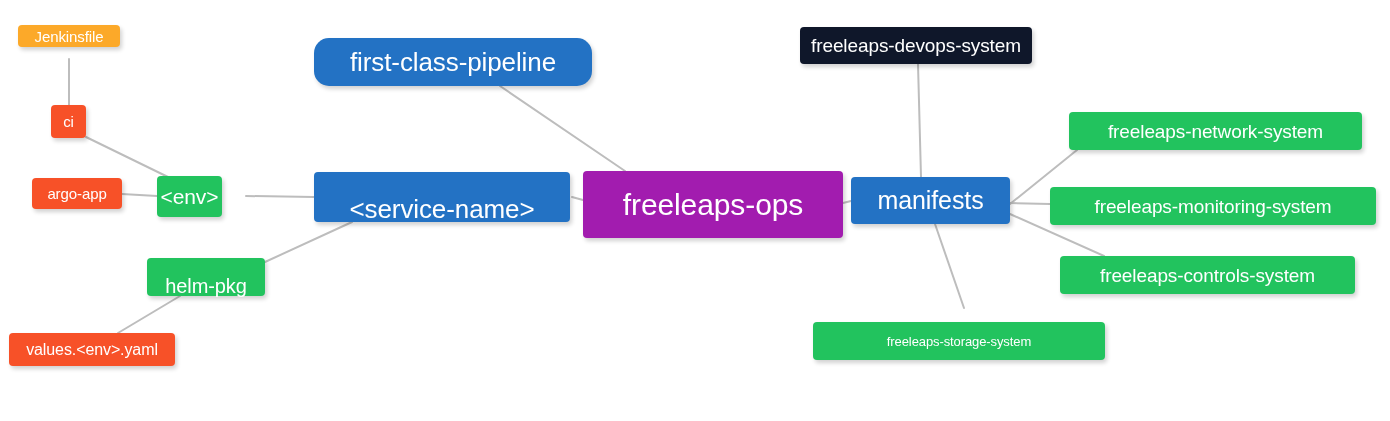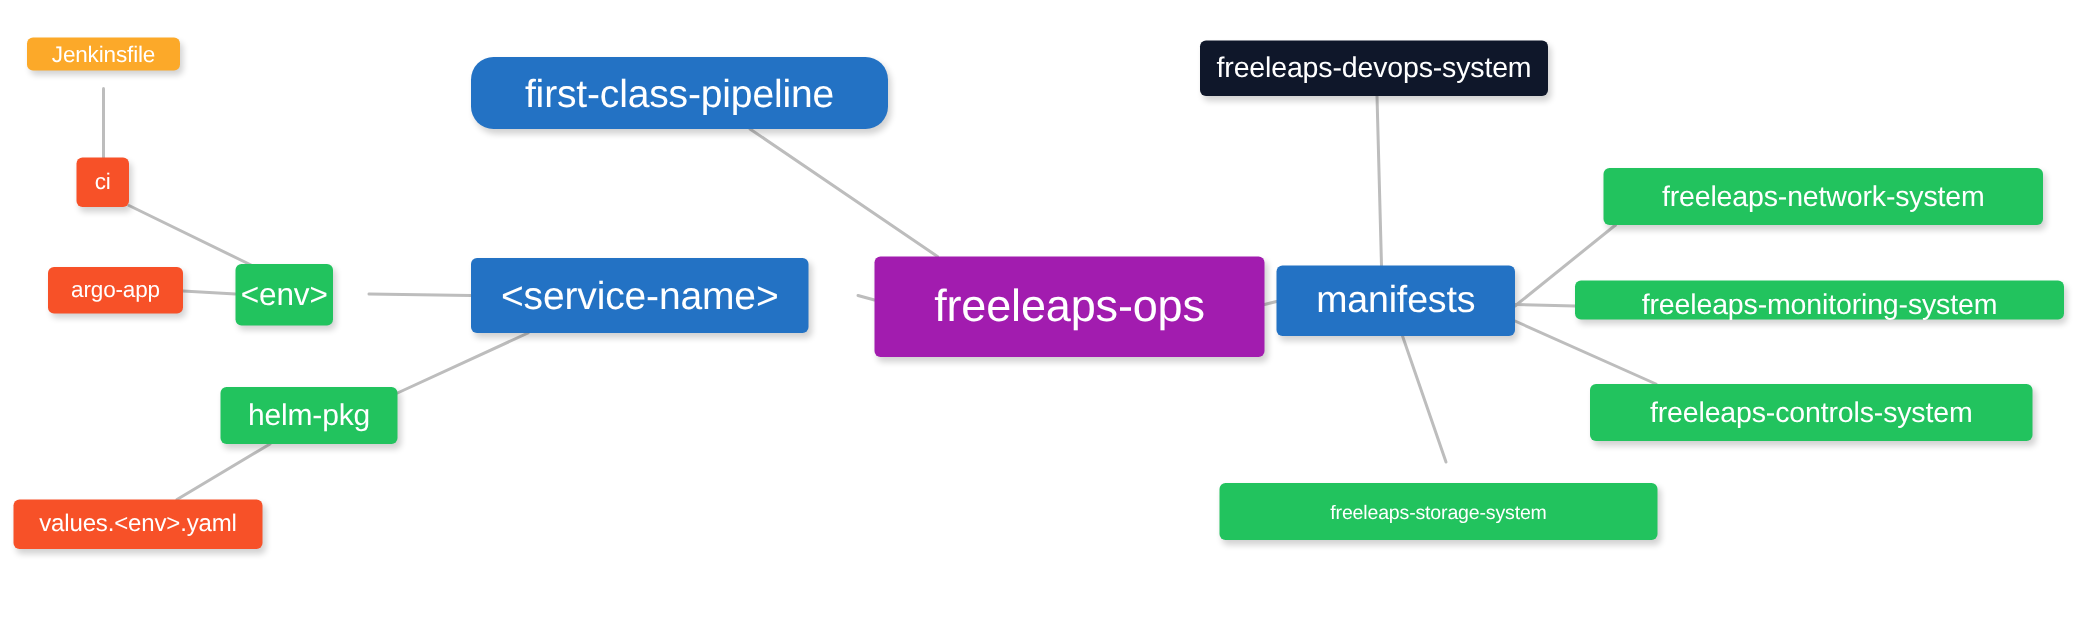--- a/index.html
+++ b/index.html
@@ -68,45 +68,45 @@
       </div>
       <div class="node" style="left: 51px; top: 105px; width: 35px; height: 33px; background: rgb(247, 81, 40); font-size: 15px;">
         <span class="node-label">ci</span>
       </div>
       <div class="node" style="left: 32px; top: 178px; width: 90px; height: 31px; background: rgb(247, 81, 40); font-size: 15px;">
         <span class="node-label">argo-app</span>
       </div>
       <div class="node" style="left: 157px; top: 176px; width: 65px; height: 41px; background: rgb(34, 195, 94); font-size: 21px;">
         <span class="node-label">&lt;env&gt;</span>
       </div>
-      <div class="node" style="left: 147px; top: 258px; width: 118px; height: 38px; background: rgb(34, 195, 94); font-size: 20px;">
+      <div class="node" style="left: 147px; top: 258px; width: 118px; height: 38px; background: rgb(34, 195, 94); font-size: 20px; align-items: flex-end;">
         <span class="node-label">helm-pkg</span>
       </div>
       <div class="node" style="left: 9px; top: 333px; width: 166px; height: 33px; background: rgb(247, 81, 40); font-size: 16px;">
         <span class="node-label">values.&lt;env&gt;.yaml</span>
       </div>
       <div class="node" style="left: 314px; top: 38px; width: 278px; height: 48px; background: rgb(35, 114, 196); font-size: 26px; border-radius: 15px;">
         <span class="node-label">first-class-pipeline</span>
       </div>
-      <div class="node" style="left: 314px; top: 172px; width: 225px; height: 50px; background: rgb(35, 114, 196); font-size: 26px;">
+      <div class="node" style="left: 314px; top: 172px; width: 256px; height: 50px; background: rgb(35, 114, 196); font-size: 26px; align-items: flex-end;">
         <span class="node-label">&lt;service-name&gt;</span>
       </div>
       <div class="node" style="left: 583px; top: 171px; width: 260px; height: 67px; background: #a21caf; font-size: 30px;">
         <span class="node-label">freeleaps-ops</span>
       </div>
       <div class="node" style="left: 851px; top: 177px; width: 159px; height: 47px; background: rgb(35, 114, 196); font-size: 25px;">
         <span class="node-label">manifests</span>
       </div>
       <div class="node" style="left: 800px; top: 27px; width: 232px; height: 37px; background: #0f172a; font-size: 19px;">
         <span class="node-label">freeleaps-devops-system</span>
       </div>
       <div class="node" style="left: 1055px; top: 112px; width: 293px; height: 38px; background: rgb(34, 195, 94); font-size: 19px; margin-left: 14px;">
         <span class="node-label">freeleaps-network-system</span>
       </div>
-      <div class="node" style="left: 1050px; top: 187px; width: 326px; height: 26px; background: rgb(34, 195, 94); font-size: 19px; align-items: flex-end;">
+      <div class="node" style="left: 1050px; top: 187px; width: 326px; height: 38px; background: rgb(34, 195, 94); font-size: 19px;">
         <span class="node-label">freeleaps-monitoring-system</span>
       </div>
       <div class="node" style="left: 1060px; top: 256px; width: 295px; height: 38px; background: rgb(34, 195, 94); font-size: 19px;">
         <span class="node-label">freeleaps-controls-system</span>
       </div>
       <div class="node" style="left: 813px; top: 308px; width: 292px; height: 38px; background: rgb(34, 195, 94); font-size: 13px; margin-top: 14px;">
         <span class="node-label">freeleaps-storage-system</span>
       </div>
     </div>
 </div>

